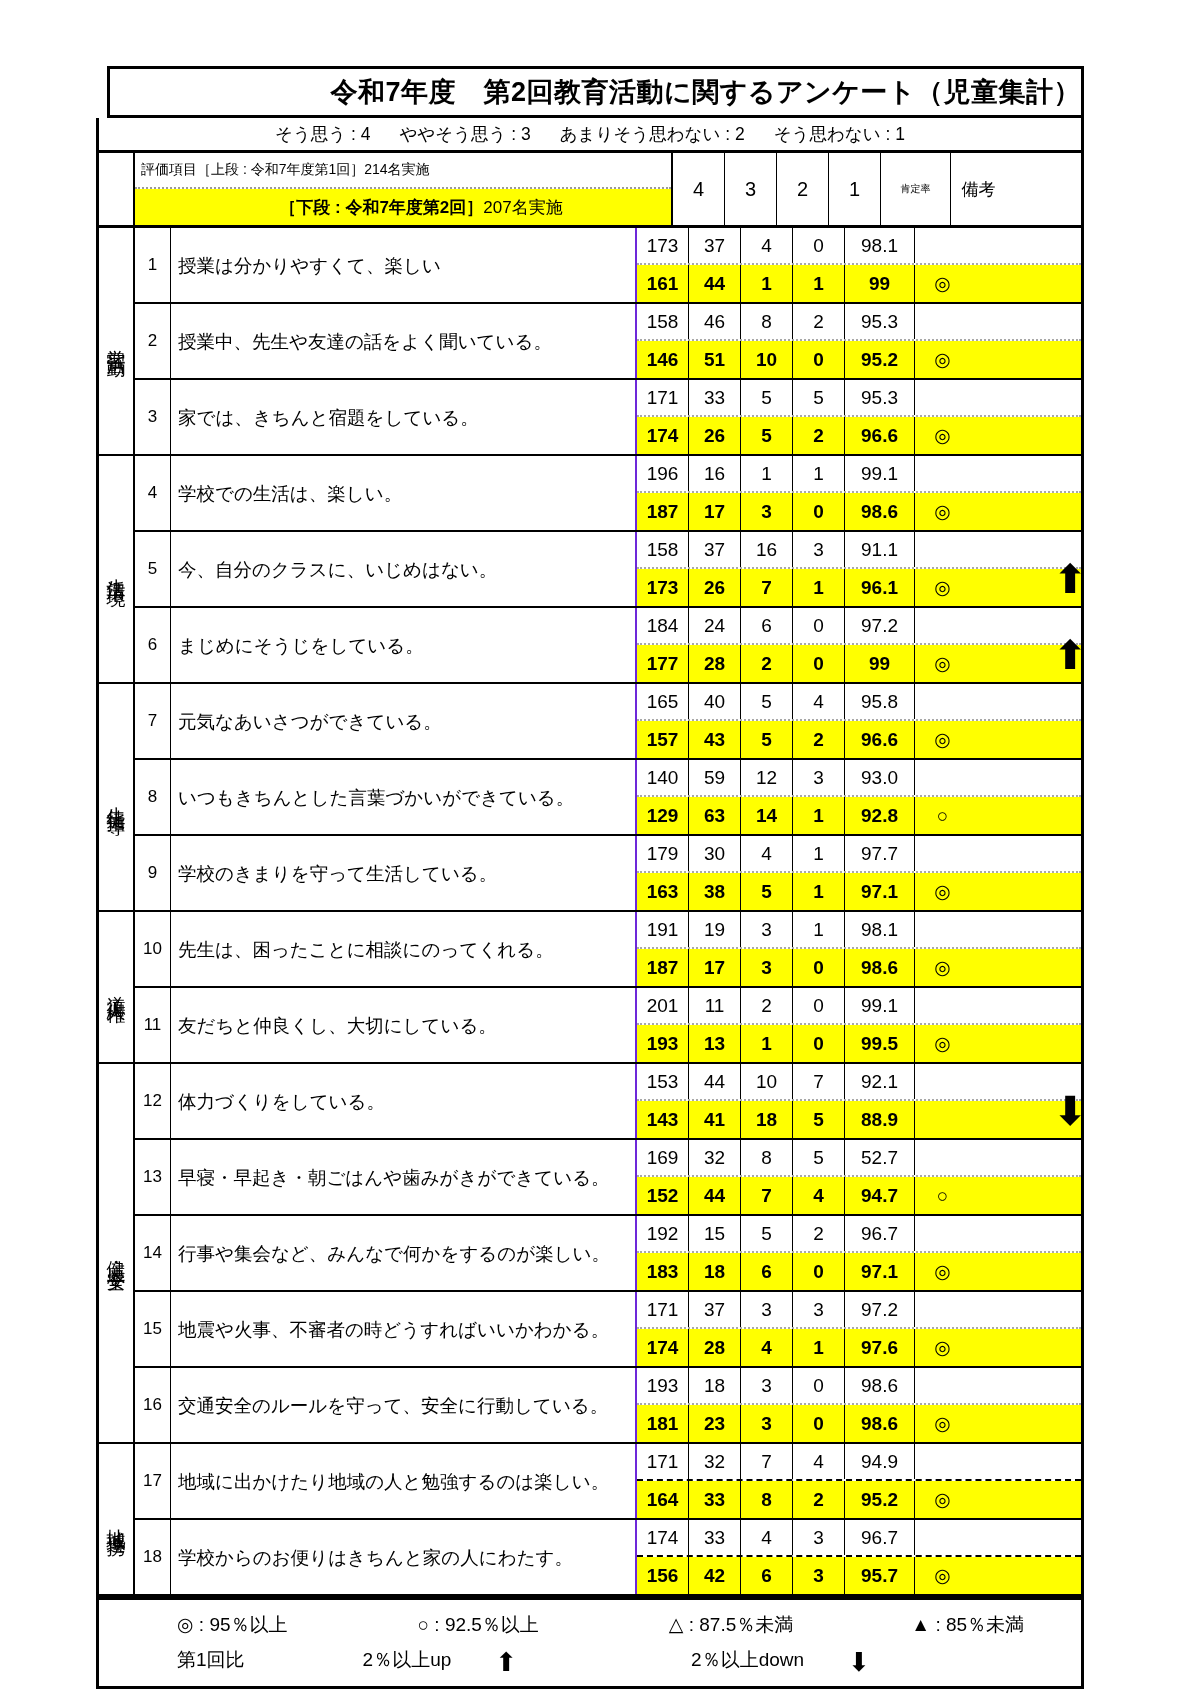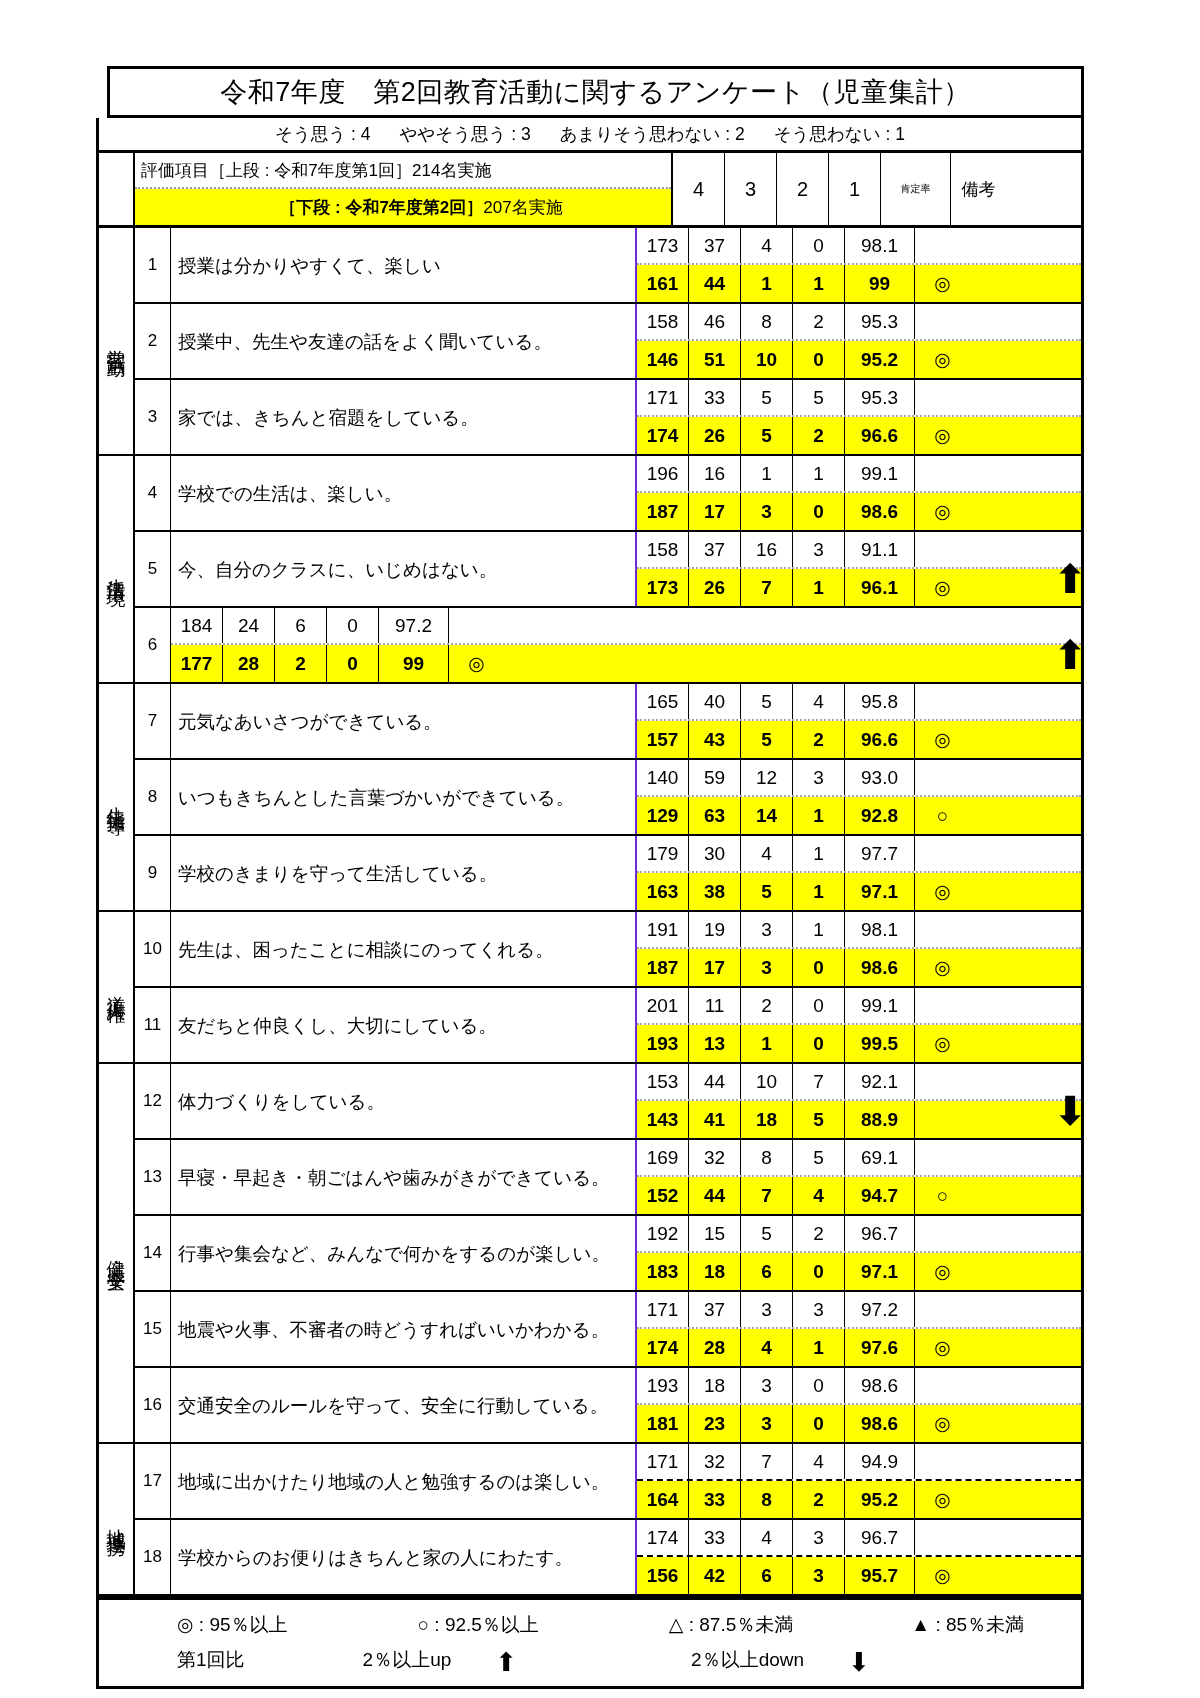--- a/index.html
+++ b/index.html
@@ -16,23 +16,23 @@
     position: absolute;
     left: 96px; top: 66px;
     width: 988px;
     box-sizing: border-box;
   }
 
   
   .titlebox {
     border: 3px solid #000;
     height: 46px;
-    text-align: center;
+    text-align: right;
     font-size: 27px;
-    font-weight: normal;
+    font-weight: bold;
     letter-spacing: 0.5px;
     line-height: 46px;
     white-space: nowrap;
     margin-left: 11px;
   }
   .scalebox {
     border-left: 3px solid #000;
     border-right: 3px solid #000;
     border-bottom: 3px solid #000;
     height: 32px;
@@ -43,21 +43,21 @@
   }
   .scalebox .sp { display:inline-block; width: 24px; }
 
   
   .hdrwrap { display: flex; border-left: 3px solid #000; border-right: 3px solid #000;
              border-bottom: 3px solid #000; box-sizing: border-box; }
   .hdr-cat   { width: 36px;  border-right: 2px solid #000; box-sizing:border-box; }
   .hdr-item  { width: 538px; box-sizing: border-box; border-right: 2px solid #000;
                display:flex; flex-direction: column; }
   .hdr-item .r1 { height: 36px; display:flex; align-items:center; padding-left: 6px;
-                  font-size: 17px; white-space: nowrap;
+                  font-size: 14px; white-space: nowrap;
                   border-bottom: 2px dotted #9a9a9a; box-sizing:border-box;}
   .hdr-item .r2 { height: 36px; display:flex; align-items:center; justify-content:center;
                   background: #ffff00; font-size: 17px; white-space: nowrap; box-sizing:border-box;padding-left:36px;}
   .hdr-item .r2 b { font-weight: bold; }
   .hdr-num   { width: 52px; border-right: 1.5px solid #000; box-sizing:border-box;
                display:flex; align-items:center; justify-content:center;
                font-size: 20px; }
   .hdr-rate  { width: 70px; border-right: 1.5px solid #000; box-sizing:border-box;
                display:flex; align-items:center; justify-content:center; font-size: 10px; }
   .hdr-note  { width: 55px; box-sizing:border-box;
@@ -273,20 +273,21 @@
                 <div class="dc">26</div>
                 <div class="dc">7</div>
                 <div class="dc">1</div>
                 <div class="dc rate">96.1</div>
                 <div class="dc note">◎</div>
               </div>
             </div>
           </div>
           <div class="qrow lastq">
             <div class="numcell">6</div>
+            <div class="qtext">まじめにそうじをしている。</div>
             <div class="datacols">
               <div class="drow top">
                 <div class="dc">184</div>
                 <div class="dc">24</div>
                 <div class="dc">6</div>
                 <div class="dc">0</div>
                 <div class="dc rate">97.2</div>
                 <div class="dc note"></div>
               </div>
               <div class="drow bot">
@@ -454,21 +455,21 @@
           </div>
           <div class="qrow">
             <div class="numcell">13</div>
             <div class="qtext">早寝・早起き・朝ごはんや歯みがきができている。</div>
             <div class="datacols">
               <div class="drow top">
                 <div class="dc">169</div>
                 <div class="dc">32</div>
                 <div class="dc">8</div>
                 <div class="dc">5</div>
-                <div class="dc rate">69.1</div>
+                <div class="dc rate">52.7</div>
                 <div class="dc note"></div>
               </div>
               <div class="drow bot">
                 <div class="dc">152</div>
                 <div class="dc">44</div>
                 <div class="dc">7</div>
                 <div class="dc">4</div>
                 <div class="dc rate">94.7</div>
                 <div class="dc note">○</div>
               </div>

